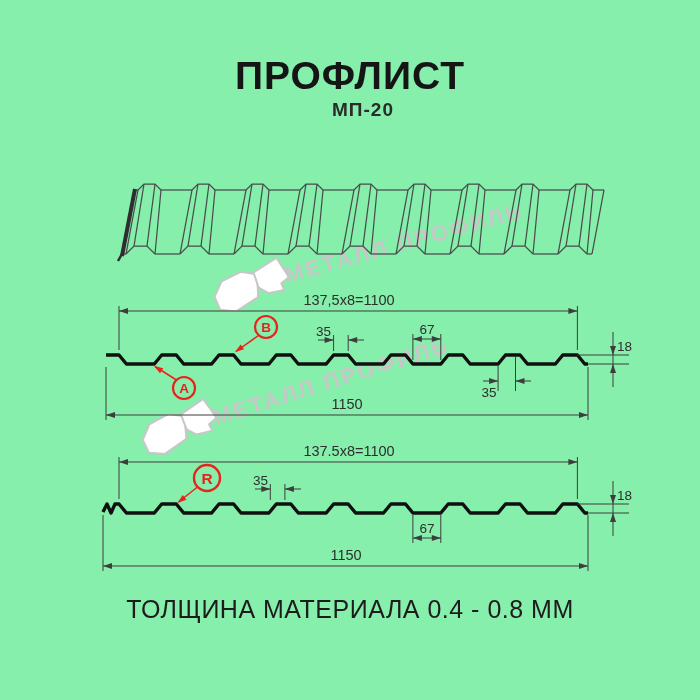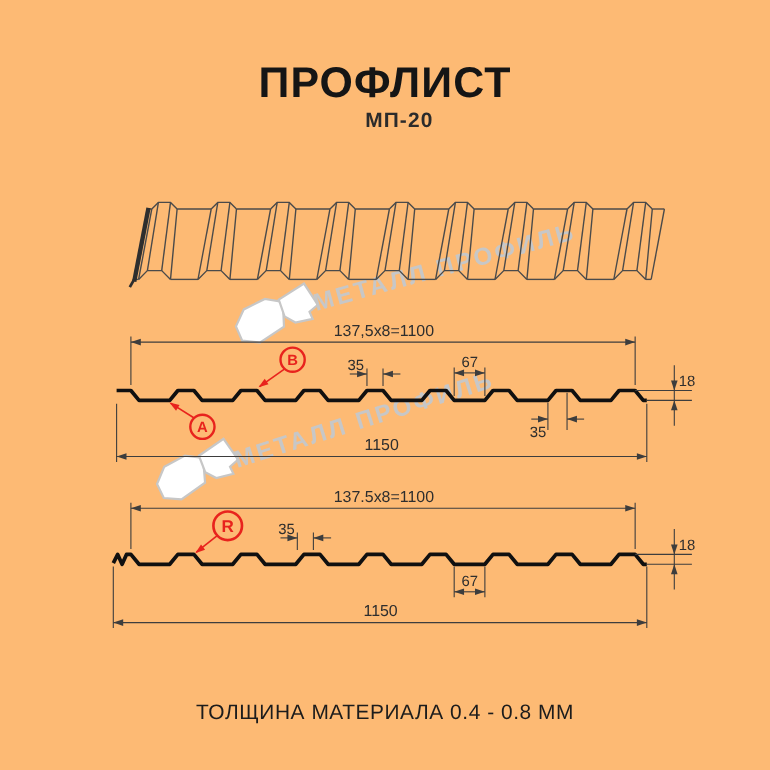--- a/index.html
+++ b/index.html
@@ -1,23 +1,23 @@
 <!DOCTYPE html>
 <html><head>
 <meta charset="utf-8">
 <style>
   html,body{margin:0;padding:0;background:#ffffff;}
-  .page{position:relative;width:700px;height:700px;background:#fdba74;overflow:hidden;
+  .page{position:relative;width:700px;height:700px;background:#86efac;overflow:hidden;
         font-family:"Liberation Sans",sans-serif;}
   .title{position:absolute;top:54px;left:0;width:700px;text-align:center;
          font-size:39px;font-weight:700;letter-spacing:1px;color:#151515;}
   .subtitle{position:absolute;top:99px;left:0;width:700px;text-align:center;
          font-size:19px;font-weight:600;letter-spacing:1px;color:#2b2b2b;padding-left:13px;}
-  .footer{position:absolute;top:638px;left:0;width:700px;text-align:center;
-         font-size:19px;font-weight:500;letter-spacing:0.5px;color:#1c1c1c;}
+  .footer{position:absolute;top:595px;left:0;width:700px;text-align:center;
+         font-size:25px;font-weight:500;letter-spacing:0.5px;color:#1c1c1c;}
   svg{position:absolute;top:0;left:0;}
   .dim{font:13.5px "Liberation Sans",sans-serif;fill:#2e2e2e;}
   .dimBig{font:14.5px "Liberation Sans",sans-serif;fill:#2e2e2e;}
   .wmText{font:bold 22px "Liberation Sans",sans-serif;letter-spacing:2.5px;}
   .redLbl{font:bold 13.5px "Liberation Sans",sans-serif;}
   .redLblBig{font:bold 15.5px "Liberation Sans",sans-serif;}
 </style>
 </head>
 <body>
 

